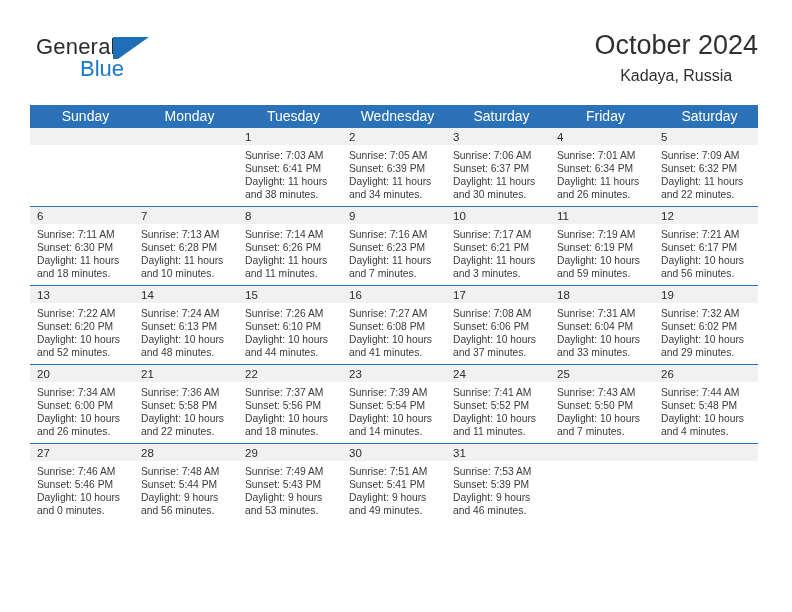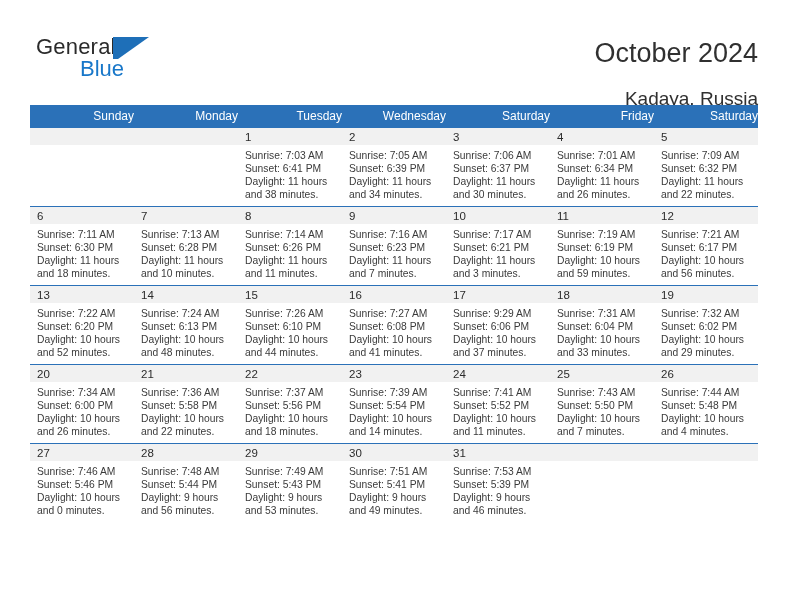--- a/index.html
+++ b/index.html
@@ -75,53 +75,53 @@
     top: 0;
     width: 0;
     height: 0;
     border-left: 31px solid #1e6fb8;
     border-bottom: 22px solid transparent;
   }
 
   .title-block {
     position: absolute;
     right: 0;
-    top: 8px;
-    text-align: right;
+    top: 0;
+    text-align: center;
   }
   .cal-title {
     font-size: 27px;
     color: #303030;
     line-height: 34px;
     font-weight: normal;
     white-space: nowrap;
   }
   .cal-subtitle {
-    font-size: 19px;
+    font-size: 16px;
     color: #303030;
     line-height: 22px;
-    margin-top: 18px;
+    margin-top: 3px;
     white-space: nowrap;
   }
 
   
   .calendar {
     position: absolute;
     left: 30px;
     top: 105px;
     width: 728px;
     border-collapse: collapse;
     table-layout: fixed;
   }
   .calendar th {
     background: #2b71b8;
     color: #ffffff;
-    font-size: 12px;
+    font-size: 14px;
     font-weight: normal;
-    text-align: right;
+    text-align: center;
     padding: 5px 0 5px 7px;
     height: 10px;
     line-height: 13px;
   }
   .calendar td {
     vertical-align: top;
     padding: 0;
     width: 104px;
     border-top: 1px solid #2b71b8;
     background: #ffffff;
@@ -381,21 +381,21 @@
                 <div>Sunset: 6:08 PM</div>
                 <div>Daylight: 10 hours</div>
                 <div>and 41 minutes.</div>
               </div>
             </div>
           </td>
           <td>
             <div class="cell">
               <div class="daynum-band">17</div>
               <div class="info">
-                <div>Sunrise: 9:29 AM</div>
+                <div>Sunrise: 7:08 AM</div>
                 <div>Sunset: 6:06 PM</div>
                 <div>Daylight: 10 hours</div>
                 <div>and 37 minutes.</div>
               </div>
             </div>
           </td>
           <td>
             <div class="cell">
               <div class="daynum-band">18</div>
               <div class="info">

